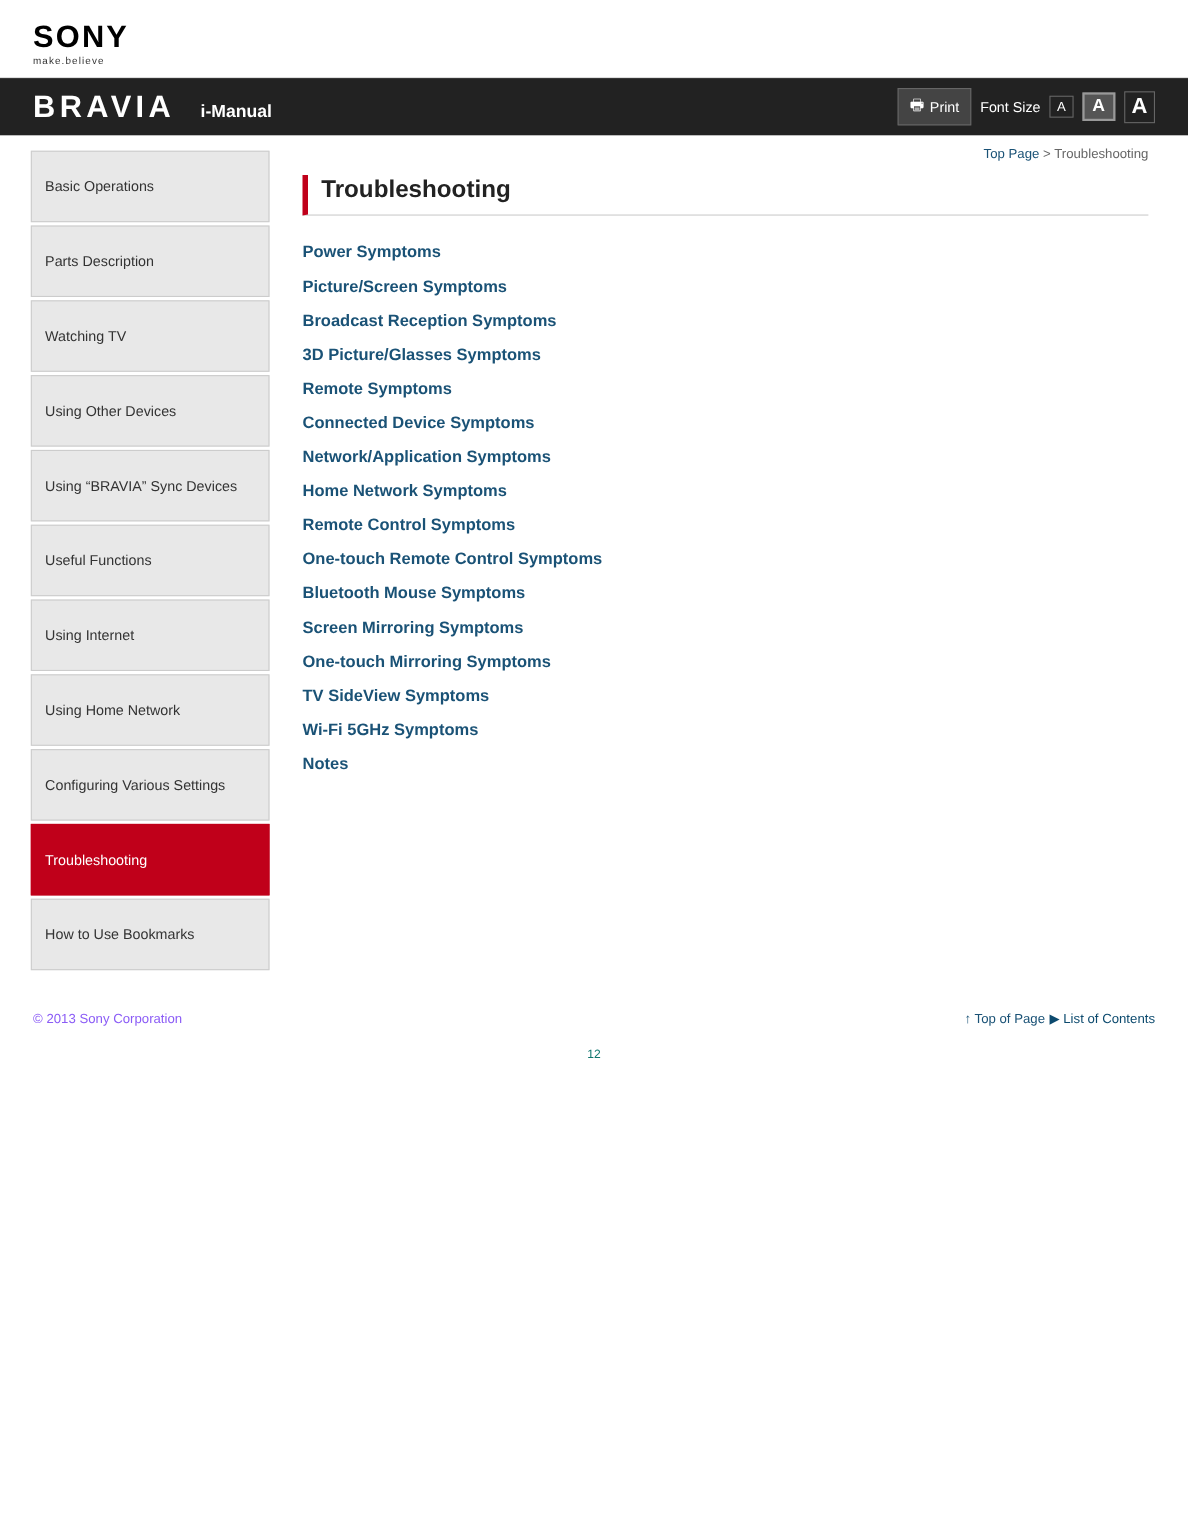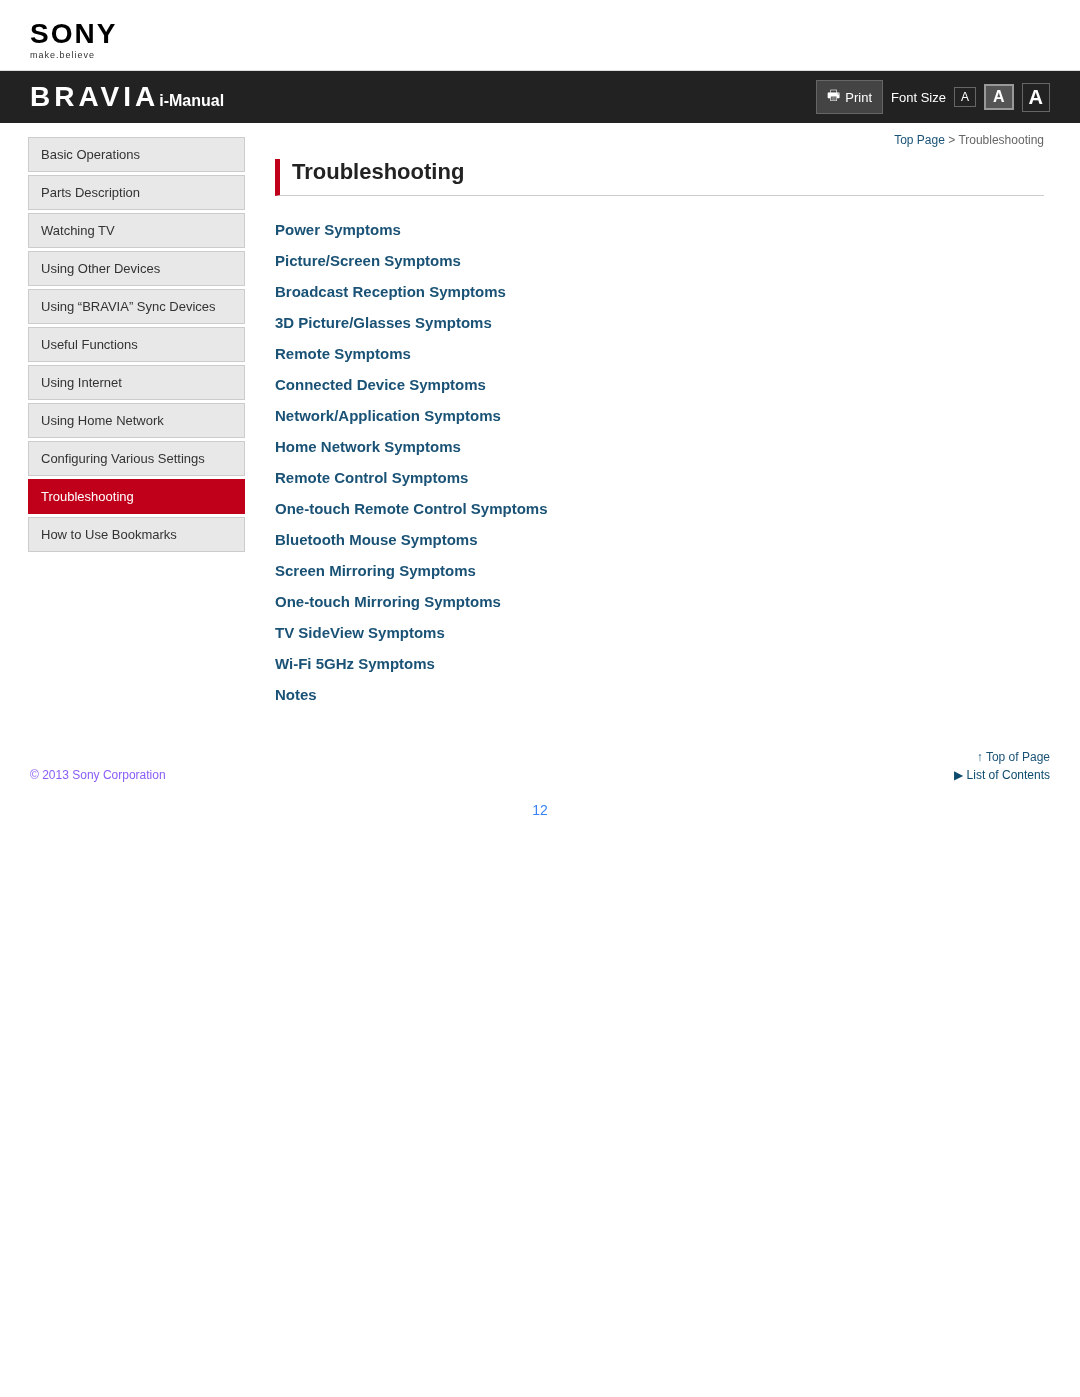--- a/index.html
+++ b/index.html
@@ -42,21 +42,21 @@
       background: #222;
       height: 52px;
       display: flex;
       align-items: center;
       justify-content: space-between;
       padding: 0 30px;
     }
     .bravia-title {
       display: flex;
       align-items: baseline;
-      gap: 0;
+      gap: 23px;
     }
     .bravia-text {
       font-size: 28px;
       font-weight: 900;
       color: #fff;
       letter-spacing: 4px;
       font-family: Arial Black, sans-serif;
     }
     .imanual-text {
       font-size: 16px;
@@ -123,21 +123,21 @@
     .sidebar {
       width: 245px;
       min-width: 245px;
       padding: 14px 0 14px 28px;
       flex-shrink: 0;
     }
     .sidebar-item {
       display: block;
       background: #e8e8e8;
       border: 1px solid #ccc;
-      padding: 9px 12px;
+      padding: 24px 12px;
       margin-bottom: 3px;
       font-size: 13px;
       color: #333;
       cursor: pointer;
       text-decoration: none;
     }
     .sidebar-item.active {
       background: #c0001a;
       color: #fff;
       border-color: #c0001a;
@@ -198,35 +198,35 @@
       display: flex;
       justify-content: space-between;
       align-items: flex-end;
     }
     .copyright {
       font-size: 12px;
       color: #8b5cf6;
     }
     .footer-right {
       display: flex;
-      flex-direction: column;
+      flex-direction: row;
       align-items: flex-end;
       gap: 4px;
     }
     .footer-link {
       font-size: 12px;
       color: #1a5276;
       text-decoration: none;
     }
 
     
     .page-number {
       text-align: center;
-      font-size: 14px;
-      color: #3b82f6;
+      font-size: 11px;
+      color: #0f766e;
       padding: 10px 0;
     }
 
     .top-of-page-link {
       font-size: 12px;
       color: #1a5276;
       text-decoration: none;
     }
     .list-of-contents-link {
       font-size: 12px;

